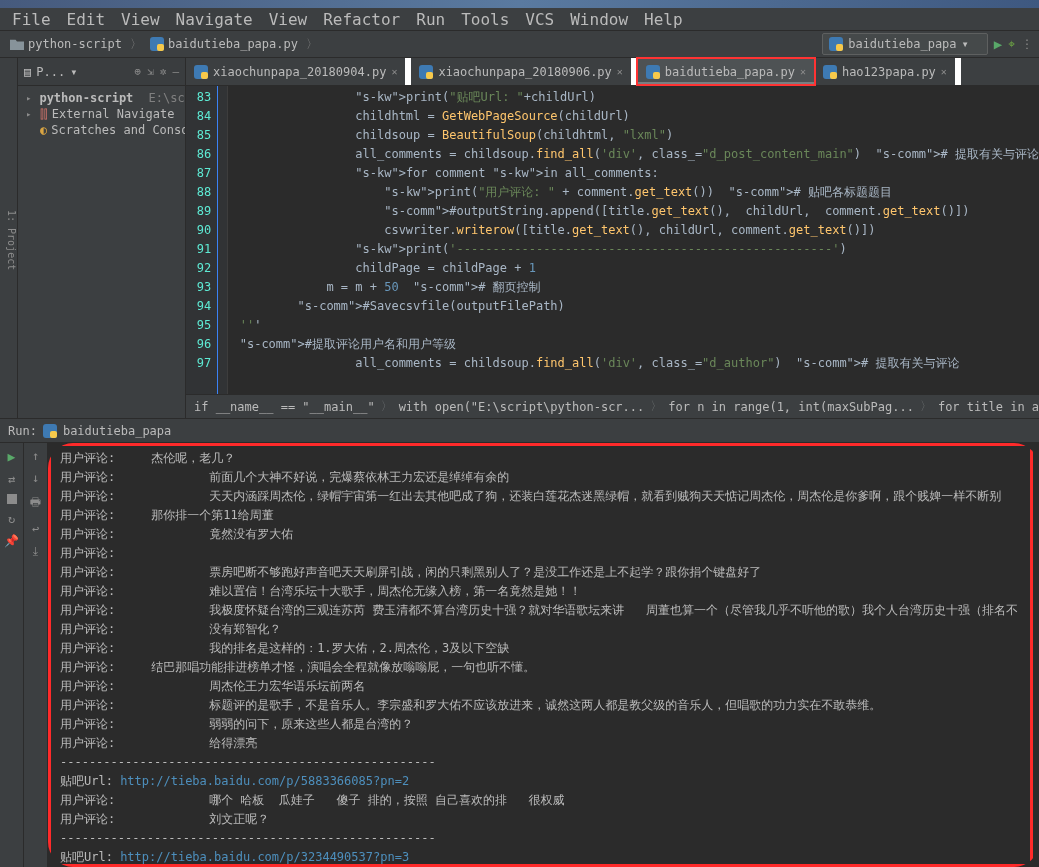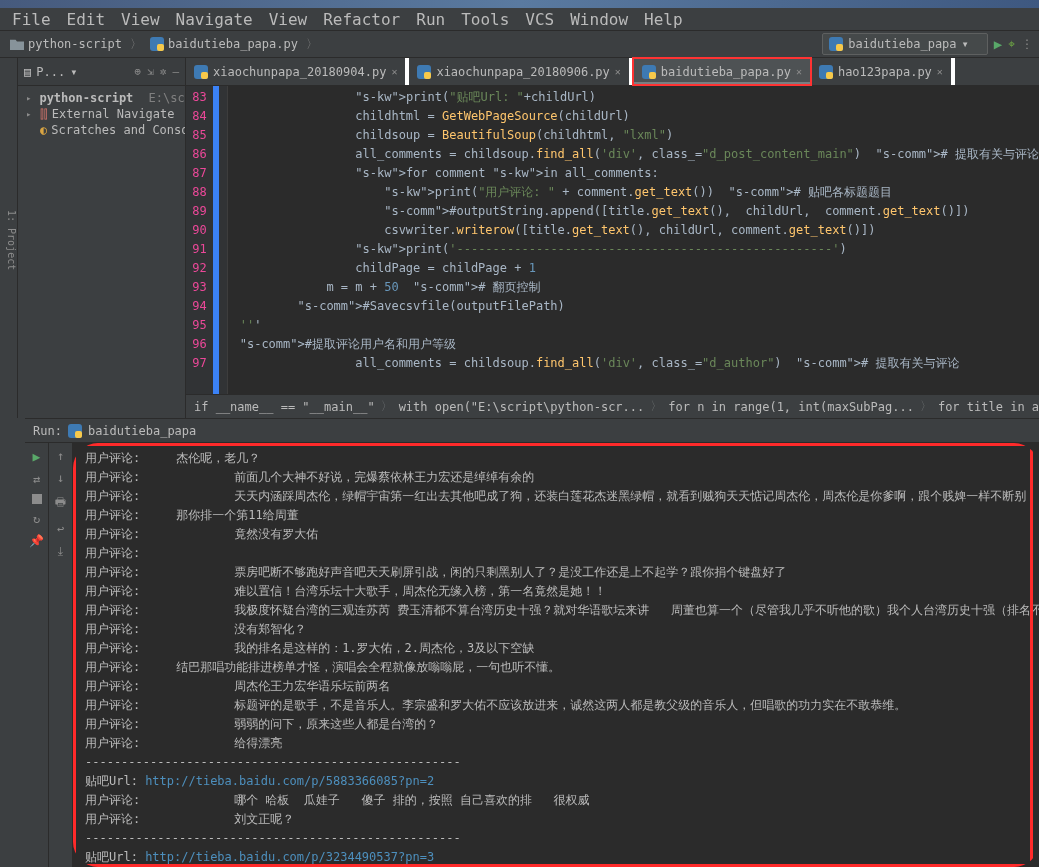--- a/index.html
+++ b/index.html
@@ -69,46 +69,46 @@
   .tree-item { padding: 1px 0 1px 4px; display:flex; align-items:center; gap:4px;}
   .tree-item .arrow { color: #8c8c8c; font-size:9px; width: 10px; display: inline-block;}
   .tree-item.child { padding-left: 18px; }
   .editor { flex: 1; display: flex; flex-direction: column; background: #2b2b2b; min-width:0; }
   .tabs {
     height: 28px; display: flex; align-items: stretch; background: #3c3f41;
     border-bottom: 1px solid #2b2b2b;
   }
   .tab {
     display: flex; align-items:center; gap:5px; padding: 0 8px;
-    border-right: 4px solid #ffffff; color: #bbb; font-size: 12px;
+    border-right: 6px solid #ffffff; color: #bbb; font-size: 12px;
     white-space: nowrap;
   }
   .tab.active { background: #4e5254; position: relative;}
   .tab.active::after { content:""; position:absolute; bottom:0; left:0; right:0; height:2px; background:#7a7f82;}
   .tab .close { color: #8c8c8c; font-size: 10px; }
   .tab-redbox { border: 2px solid #ff3333; margin: -1px;}
   .code-area { flex:1; display:flex; overflow:auto; background:#2b2b2b; font-family: Consolas, monospace; font-size: 12px; line-height:19px;}
   .gutter {
-    width: 44px; background: #313335; color: #ec4899; text-align: right; padding: 2px 6px 2px 2px;
-    border-right: 6px solid #3b82f6;
+    width: 44px; background: #313335; color: #5eead4; text-align: right; padding: 2px 6px 2px 2px;
+    border-right: 1px solid #3b82f6;
   }
   .fold { width:14px; background:#313335; border-right:1px solid #3d3d3d;}
   .code { padding: 2px 0 2px 12px; color:#a9b7c6; white-space: pre; font-family: Consolas, monospace;}
   .s-str { color: #6a8759; }
   .s-fn { color: #ffc66d; }
   .s-num { color: #6897bb; }
   .crumbs {
     height: 24px; background: #3c3f41; border-top:1px solid #2b2b2b;
     display:flex; align-items:center; padding:0 8px; color:#bbb; font-size:12px; gap:6px;
     white-space: nowrap; overflow:hidden;
   }
   .crumbs .sep { color:#6b6f71;}
   .run-panel {
     border-top: 1px solid #2b2b2b;
-    height: 449px; display:flex; flex-direction: column; background:#2b2b2b;margin-left:25px;
+    height: 449px; display:flex; flex-direction: column; background:#2b2b2b;
   }
   .run-header {
     height: 24px; display:flex; align-items:center; gap:6px;
     background:#3c3f41; padding:0 8px; color:#bbb; border-bottom:1px solid #2b2b2b;
   }
   .run-body { flex:1; display:flex; overflow:hidden;}
   .run-toolbar-l {
     width: 24px; background:#3c3f41; border-right:1px solid #2b2b2b;
     display:flex; flex-direction:column; align-items:center; padding-top:6px; gap:8px;
   }

